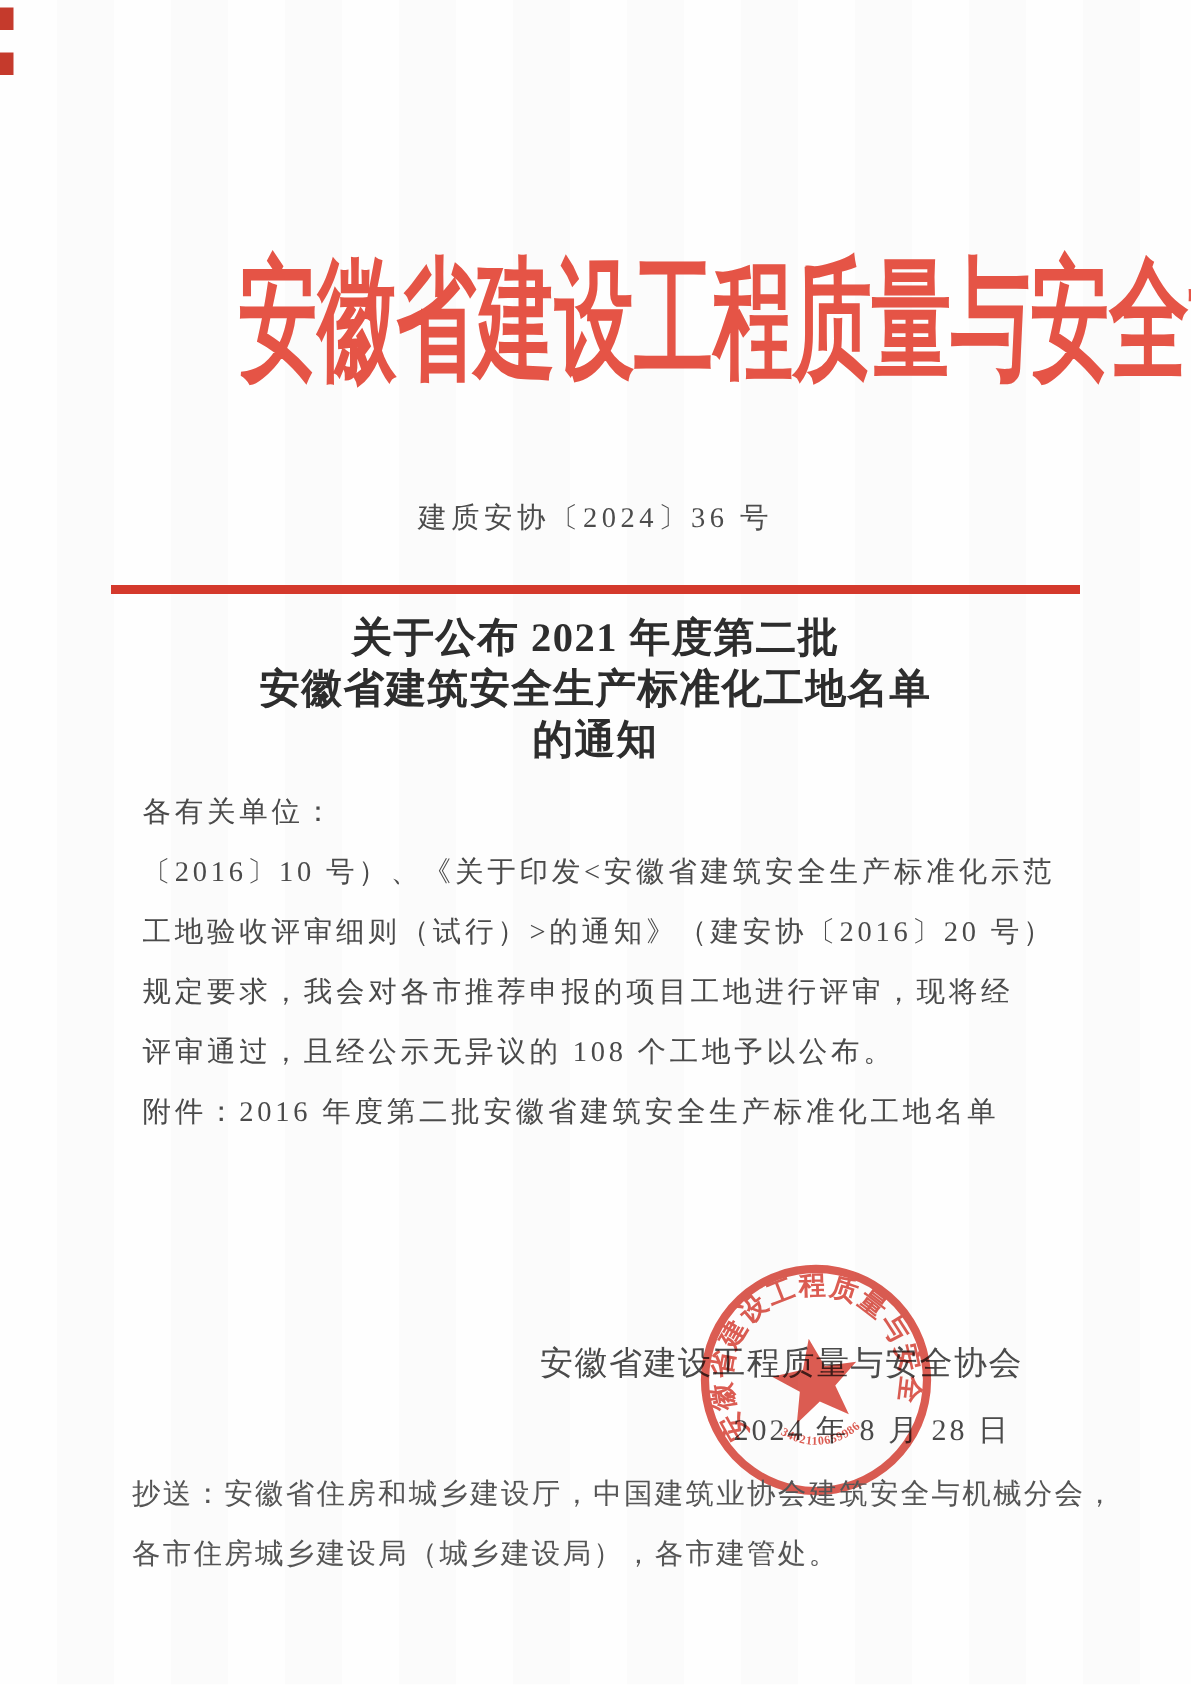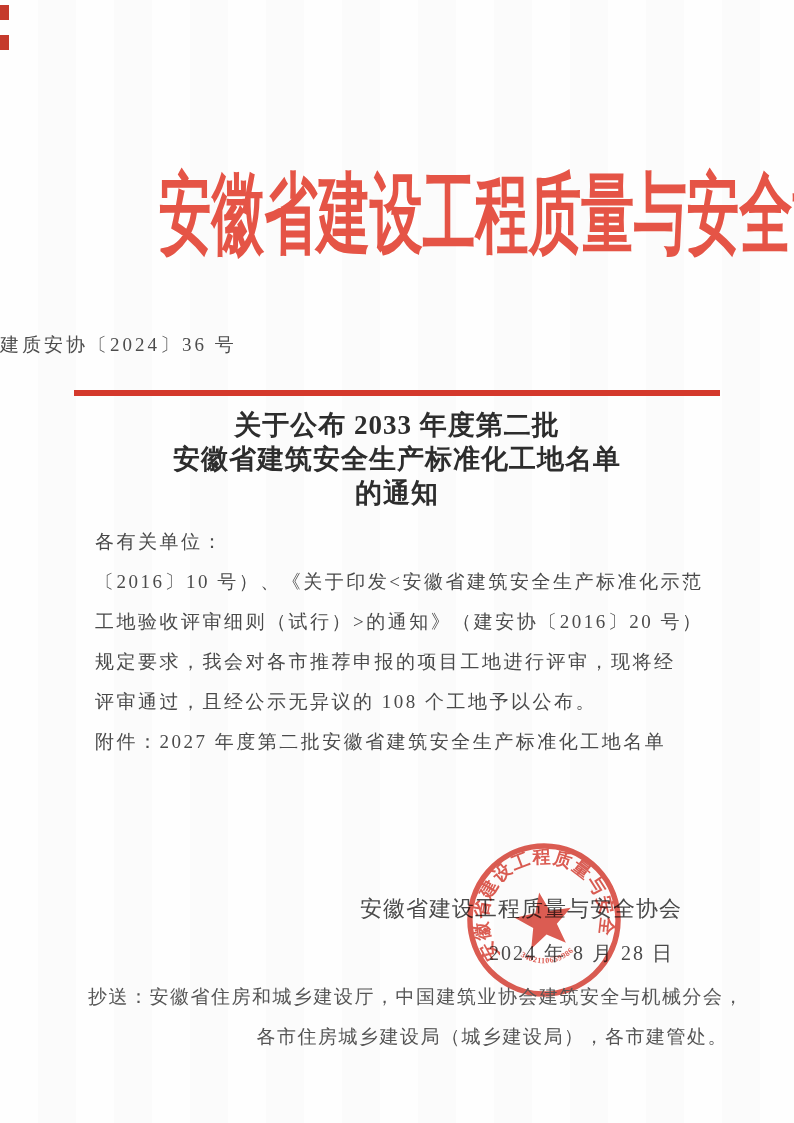--- a/index.html
+++ b/index.html
@@ -19,21 +19,21 @@
   .header-title{
     position:absolute;top:163px;left:0;width:794px;
     text-align:center;white-space:nowrap;
     font-size:88px;line-height:104px;font-weight:bold;
     color:#e55446;
     transform:scaleX(0.60);transform-origin:50% 50%;
     letter-spacing:0px;
   }
   .doc-number{
     position:absolute;top:332px;left:0;width:794px;
-    font-size:19px;color:#4c4c4c;letter-spacing:3px;
+    text-align:center;font-size:19px;color:#4c4c4c;letter-spacing:3px;
   }
   .red-rule{
     position:absolute;top:390px;left:74px;width:646px;height:6px;
     background:#d4392c;
   }
   .notice-title{
     position:absolute;top:408px;left:0;width:794px;
     text-align:center;font-weight:bold;color:#2d2d2d;
     font-size:27px;line-height:34px;letter-spacing:1px;
   }
@@ -57,49 +57,49 @@
     position:absolute;left:464px;top:840px;width:160px;height:160px;
     transform:rotate(-10deg);
     opacity:0.88;mix-blend-mode:multiply;
   }
   .seal text{fill:#d8453a;font-family:"Liberation Serif","DejaVu Serif",serif;font-weight:bold;}
 
   .cc-block{
     position:absolute;top:983px;left:88px;width:640px;
     font-size:19px;color:#555555;
   }
-  .cc-line{height:40px;line-height:28px;letter-spacing:1.5px;white-space:nowrap;text-align:right;}
+  .cc-line{height:40px;line-height:28px;letter-spacing:1.5px;white-space:nowrap;}
 </style>
 </head>
 <body>
 
 <div class="page">
 
   <div class="corner-mark m1"></div>
   <div class="corner-mark m2"></div>
 
   <div class="header-title">安徽省建设工程质量与安全协会文件</div>
 
   <div class="doc-number">建质安协〔2024〕36 号</div>
 
   <div class="red-rule"></div>
 
   <div class="notice-title">
-    <div>关于公布 2033 年度第二批</div>
+    <div>关于公布 2021 年度第二批</div>
     <div>安徽省建筑安全生产标准化工地名单</div>
     <div>的通知</div>
   </div>
 
   <div class="body-text">
     <div class="body-line">各有关单位：</div>
     <div class="body-line">〔2016〕10 号）、《关于印发&lt;安徽省建筑安全生产标准化示范</div>
     <div class="body-line">工地验收评审细则（试行）&gt;的通知》（建安协〔2016〕20 号）</div>
     <div class="body-line">规定要求，我会对各市推荐申报的项目工地进行评审，现将经</div>
     <div class="body-line">评审通过，且经公示无异议的 108 个工地予以公布。</div>
-    <div class="body-line">附件：2027 年度第二批安徽省建筑安全生产标准化工地名单</div>
+    <div class="body-line">附件：2016 年度第二批安徽省建筑安全生产标准化工地名单</div>
   </div>
 
   <div class="signature-org">安徽省建设工程质量与安全协会</div>
   <div class="signature-date">2024 年 8 月 28 日</div>
 
   <svg class="seal" viewBox="0 0 160 160">
     <circle cx="80" cy="80" r="74" fill="none" stroke="#d8453a" stroke-width="5.5"></circle>
     <polygon fill="#d8453a" points="80,52 87.4,71.8 108.5,72.7 92,85.9 97.6,106.3 80,94.6 62.4,106.3 68,85.9 51.5,72.7 72.6,71.8"></polygon>
     <defs>
       <path id="ringPath" d="M 33.4 112.6 A 57 57 0 1 1 126.6 112.6" fill="none"></path>

